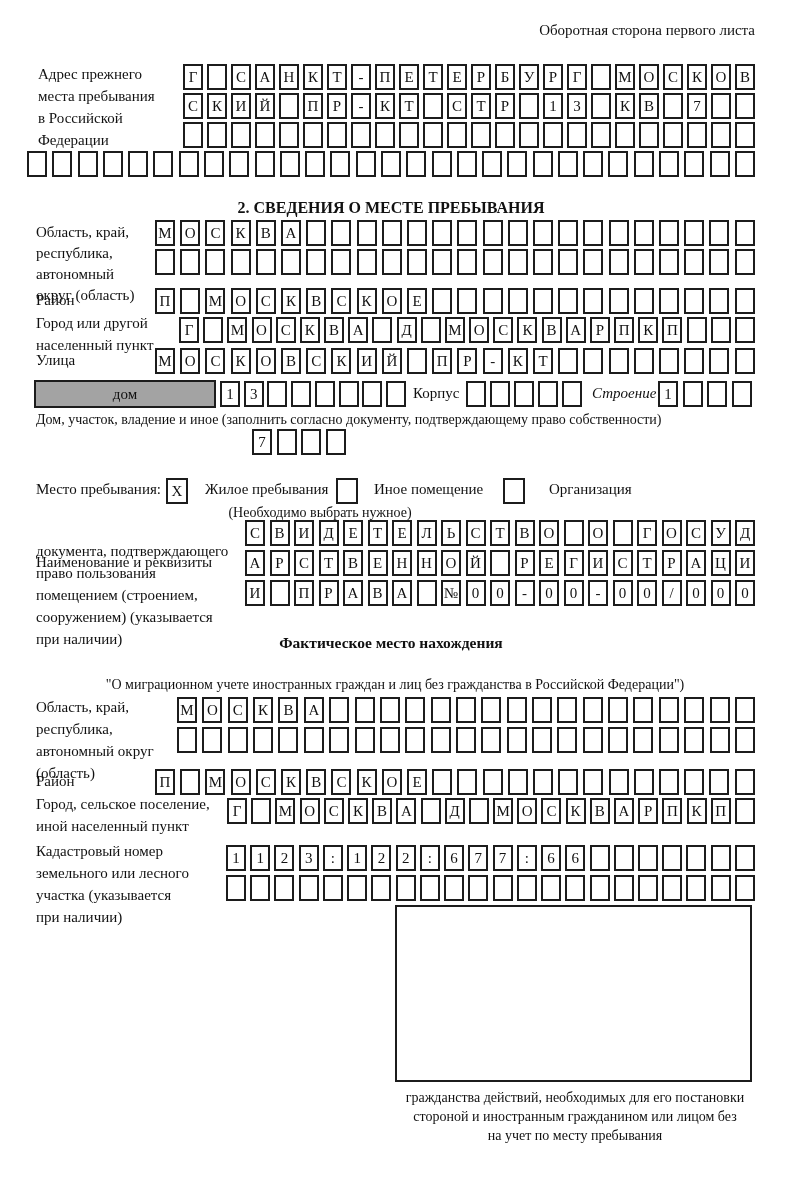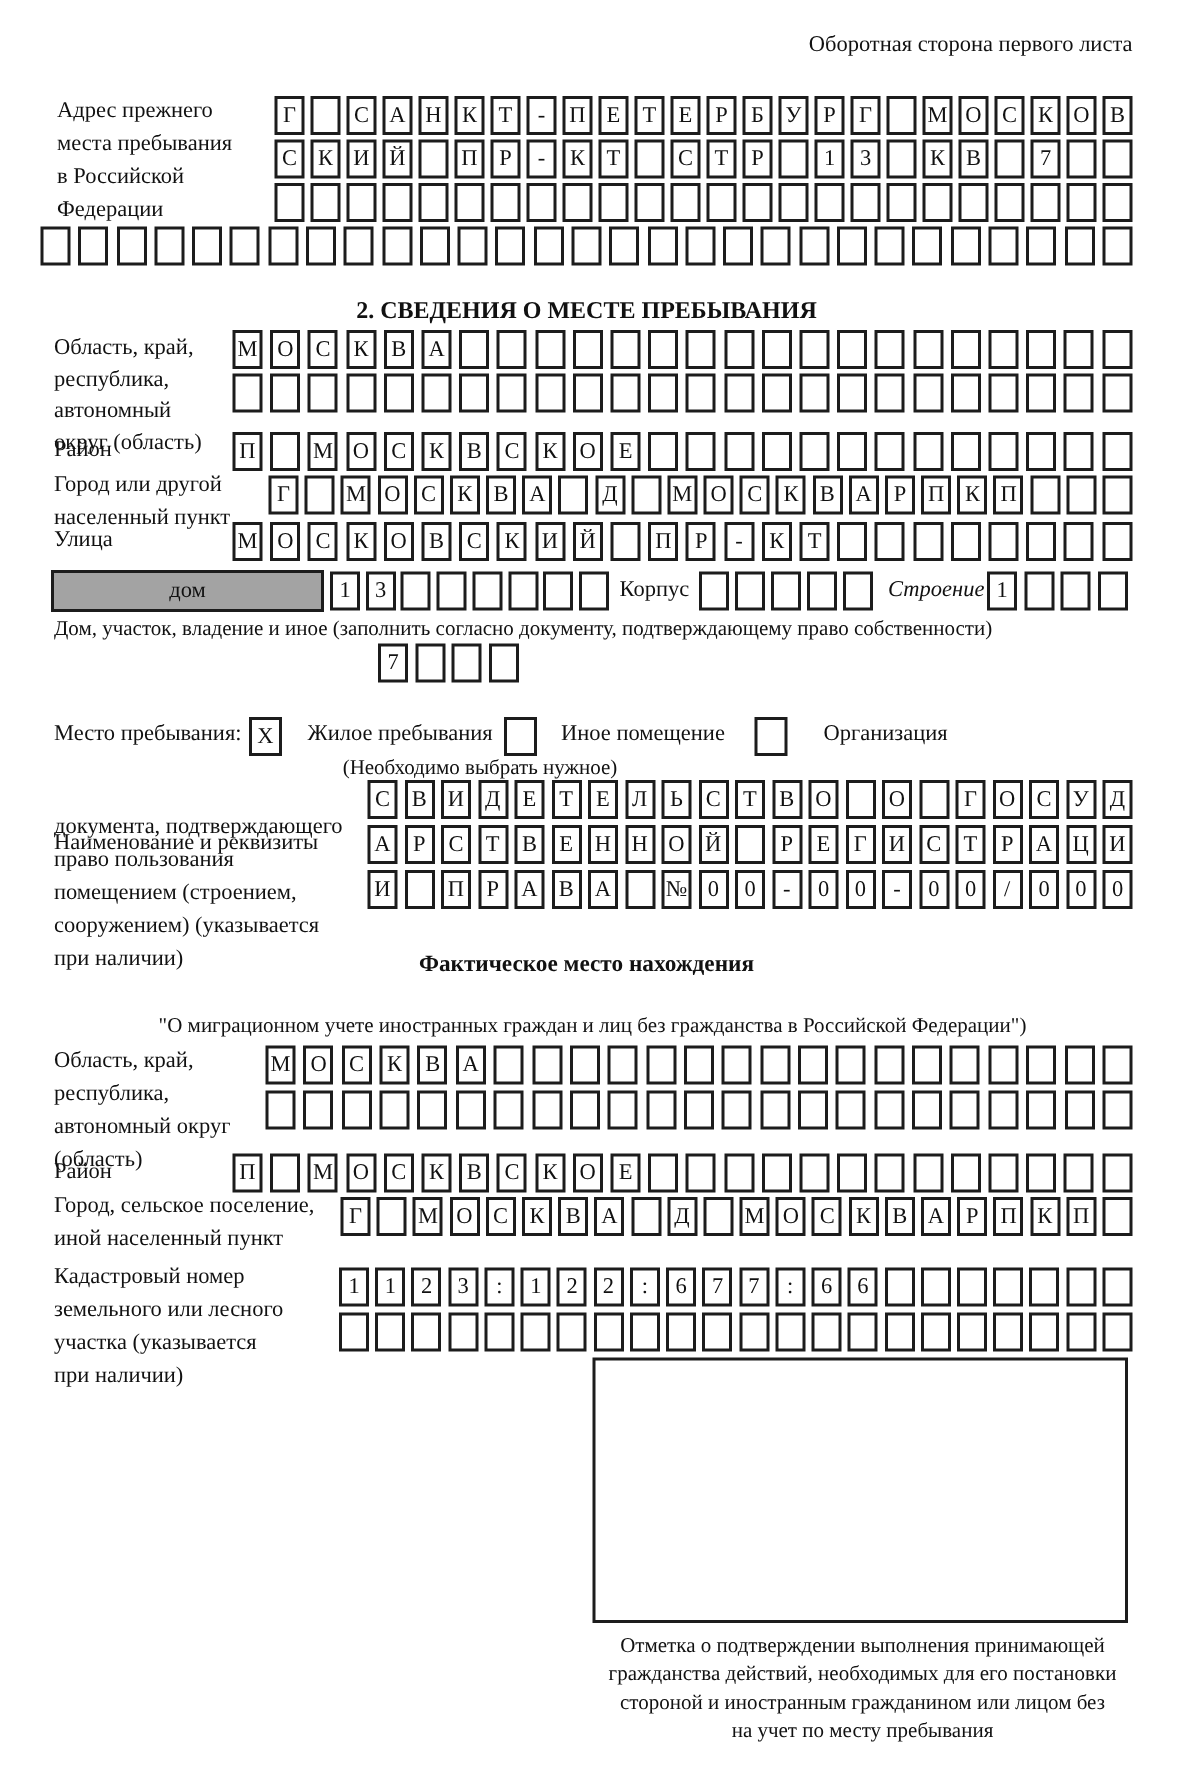--- a/index.html
+++ b/index.html
@@ -572,19 +572,18 @@
       <span class="cell"></span>
       <span class="cell"></span>
       <span class="cell"></span>
       <span class="cell"></span>
       <span class="cell"></span>
       <span class="cell"></span>
     </div>
 
   <div class="stampbox" style="left:395px;top:905px;width:357px;height:177px;"></div>
   <div style="position:absolute;left:355px;top:1088px;width:440px;">
-    <div class="capline">Отметка о подтверждении выполнения принимающей</div>
     <div class="capline">гражданства действий, необходимых для его постановки</div>
     <div class="capline">стороной и иностранным гражданином или лицом без</div>
     <div class="capline">на учет по месту пребывания</div>
   </div>
 
 </div>
 
 </body></html>

